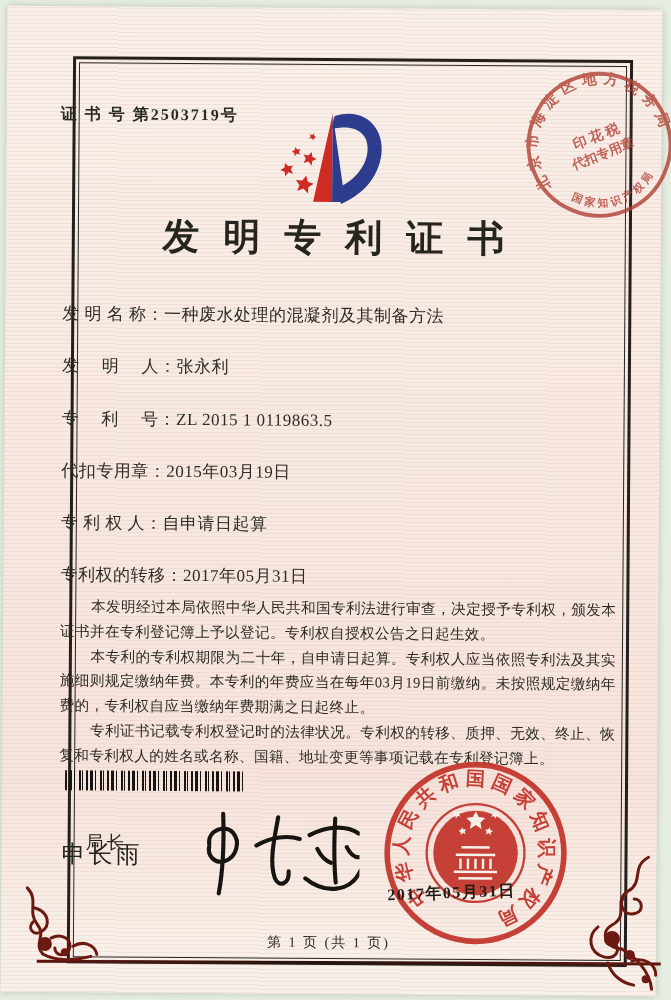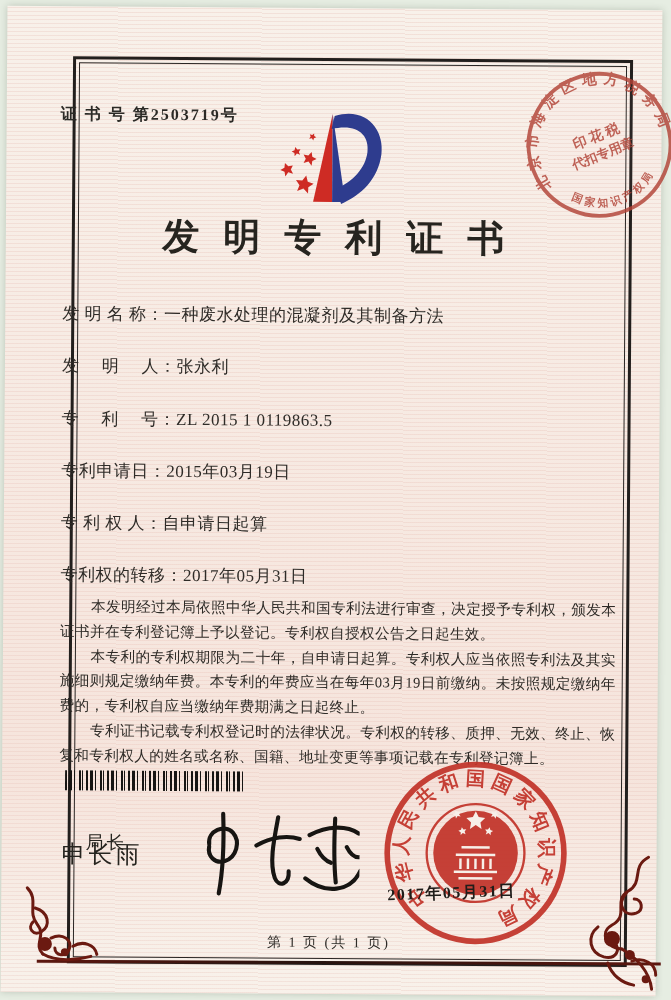--- a/index.html
+++ b/index.html
@@ -100,21 +100,21 @@
     <div class="field-row">
       <span class="field-label">发 明 名 称：</span><span>一种废水处理的混凝剂及其制备方法</span>
     </div>
     <div class="field-row">
       <span class="field-label">发　 明　 人：</span><span>张永利</span>
     </div>
     <div class="field-row">
       <span class="field-label">专　 利　 号：</span><span>ZL 2015 1 0119863.5</span>
     </div>
     <div class="field-row">
-      <span class="field-label">专利申请日：</span><span>2015年03月19日</span>
+      <span class="field-label">代扣专用章：</span><span>2015年03月19日</span>
     </div>
     <div class="field-row">
       <span class="field-label">专 利 权 人：</span><span>自申请日起算</span>
     </div>
     <div class="field-row">
       <span class="field-label">专利权的转移：</span><span>2017年05月31日</span>
     </div>
   </div>
 
   <div class="paragraphs">

